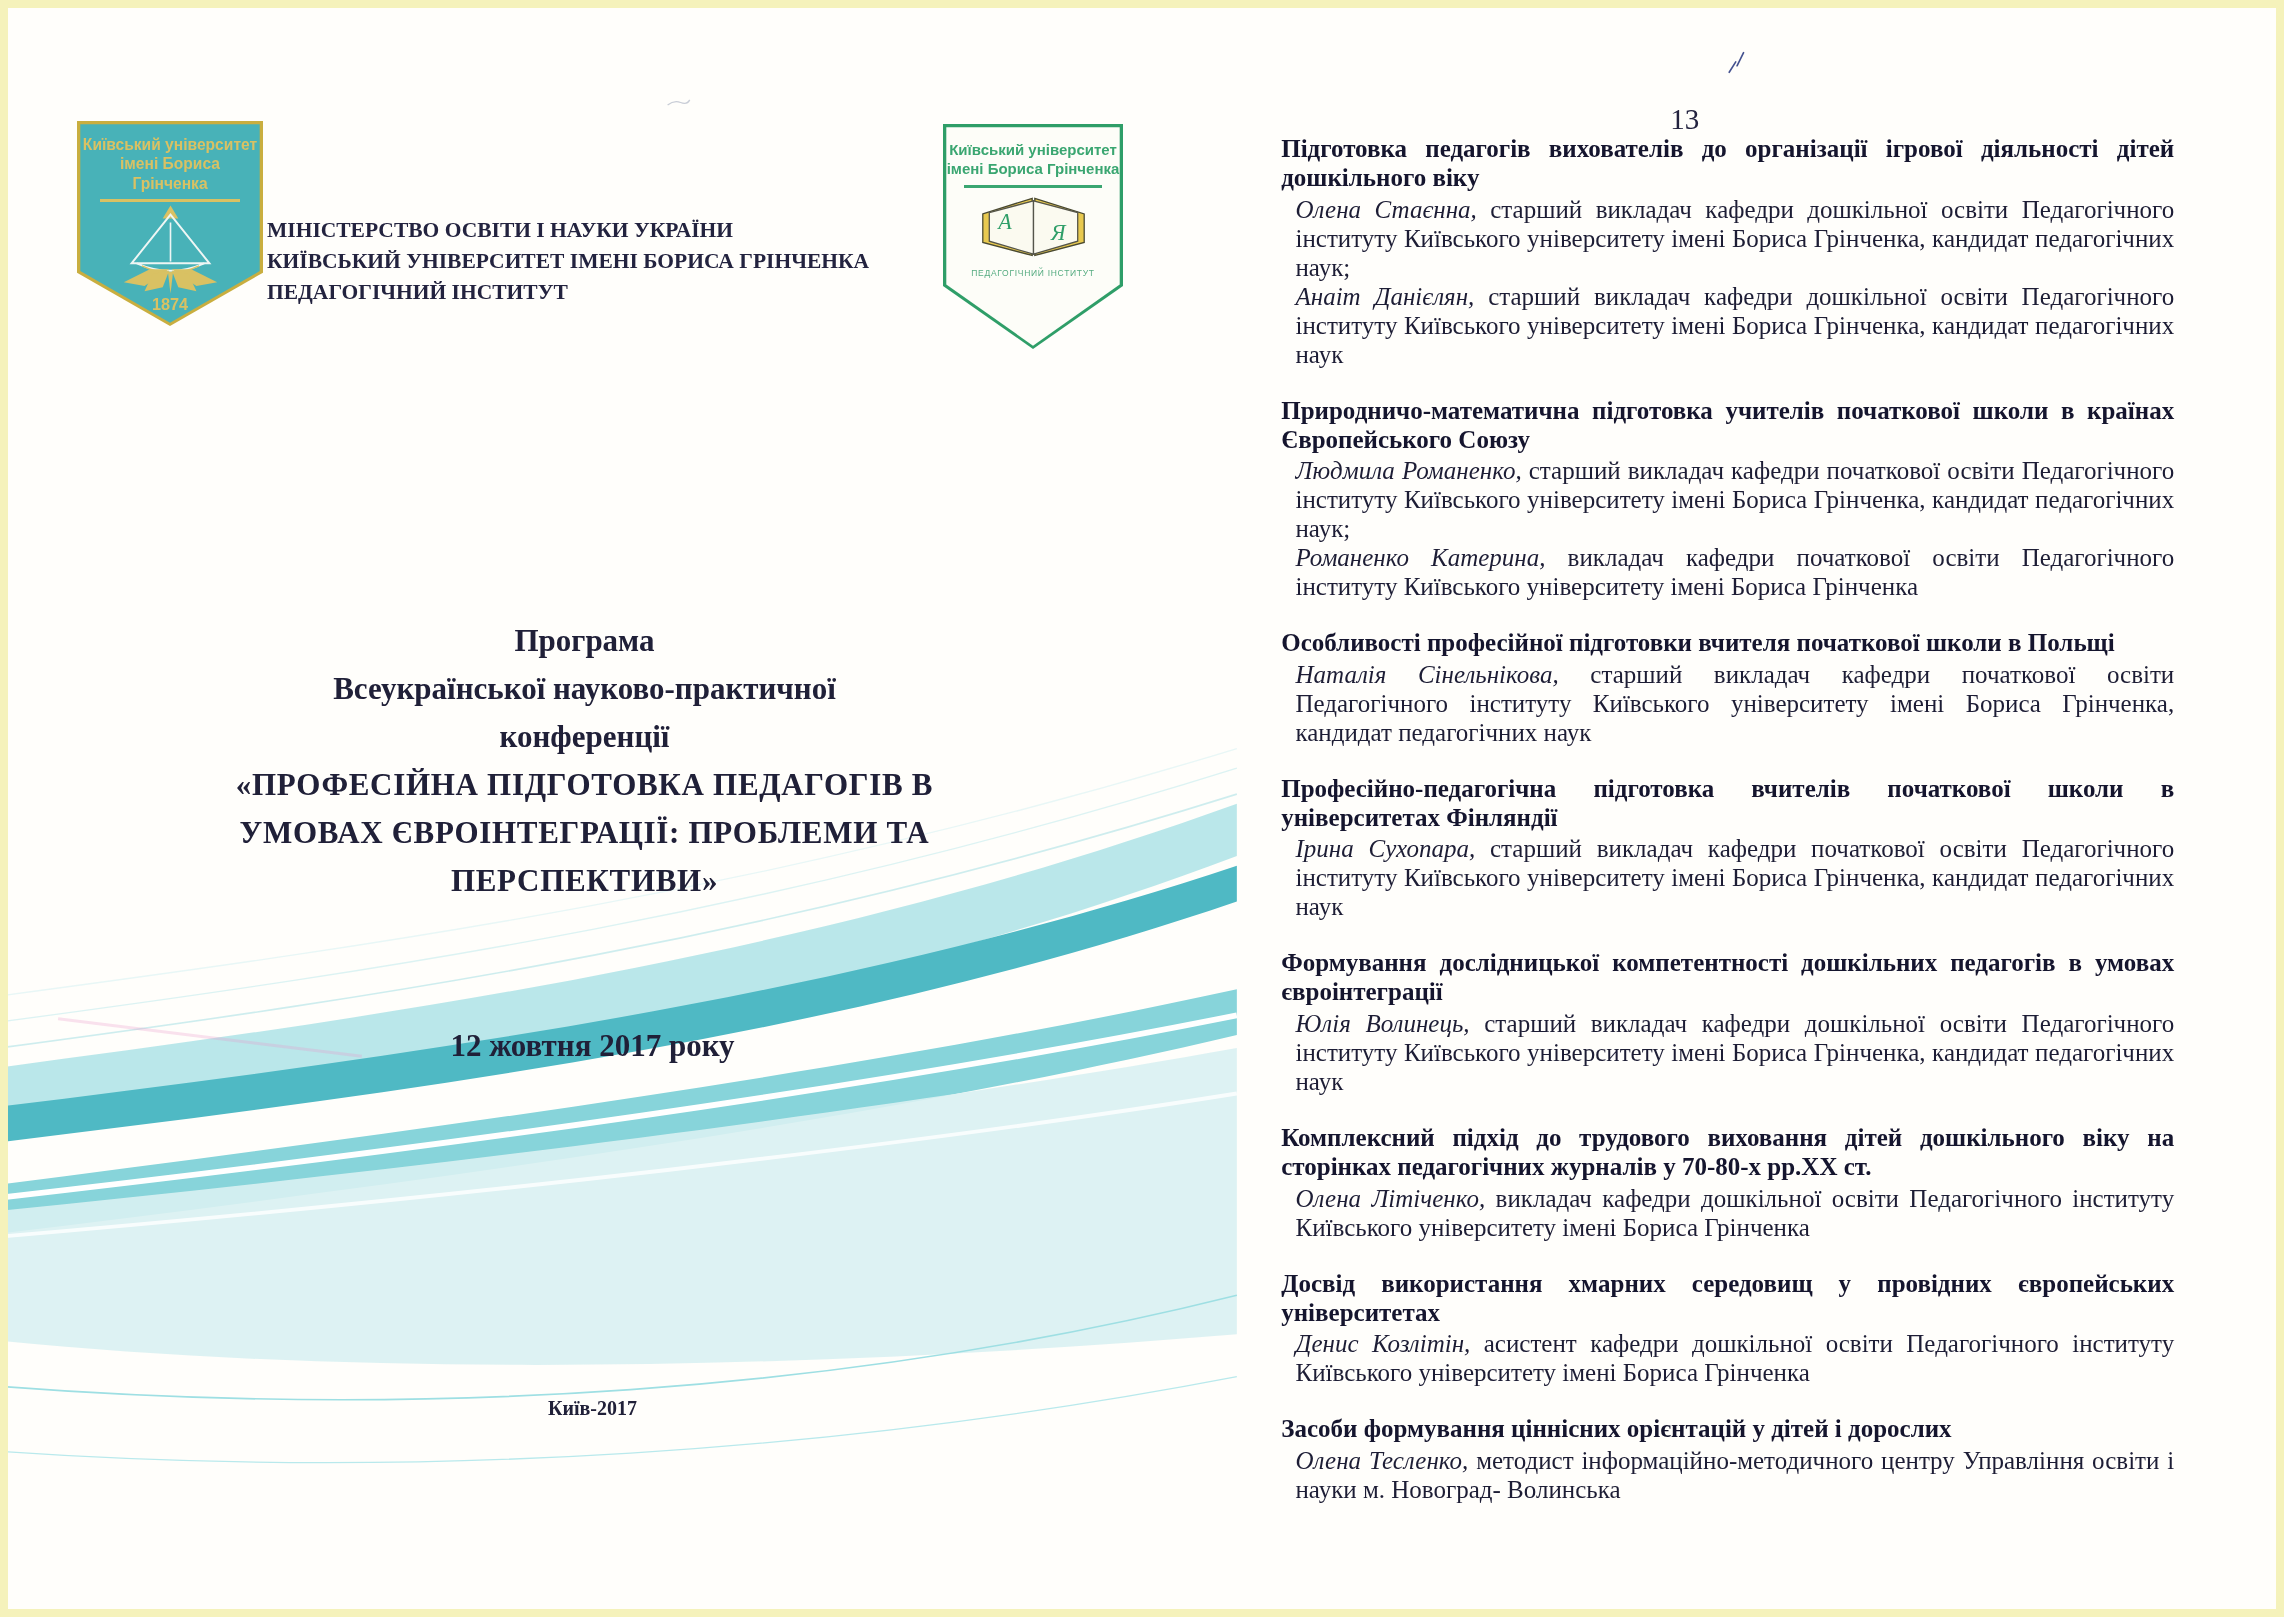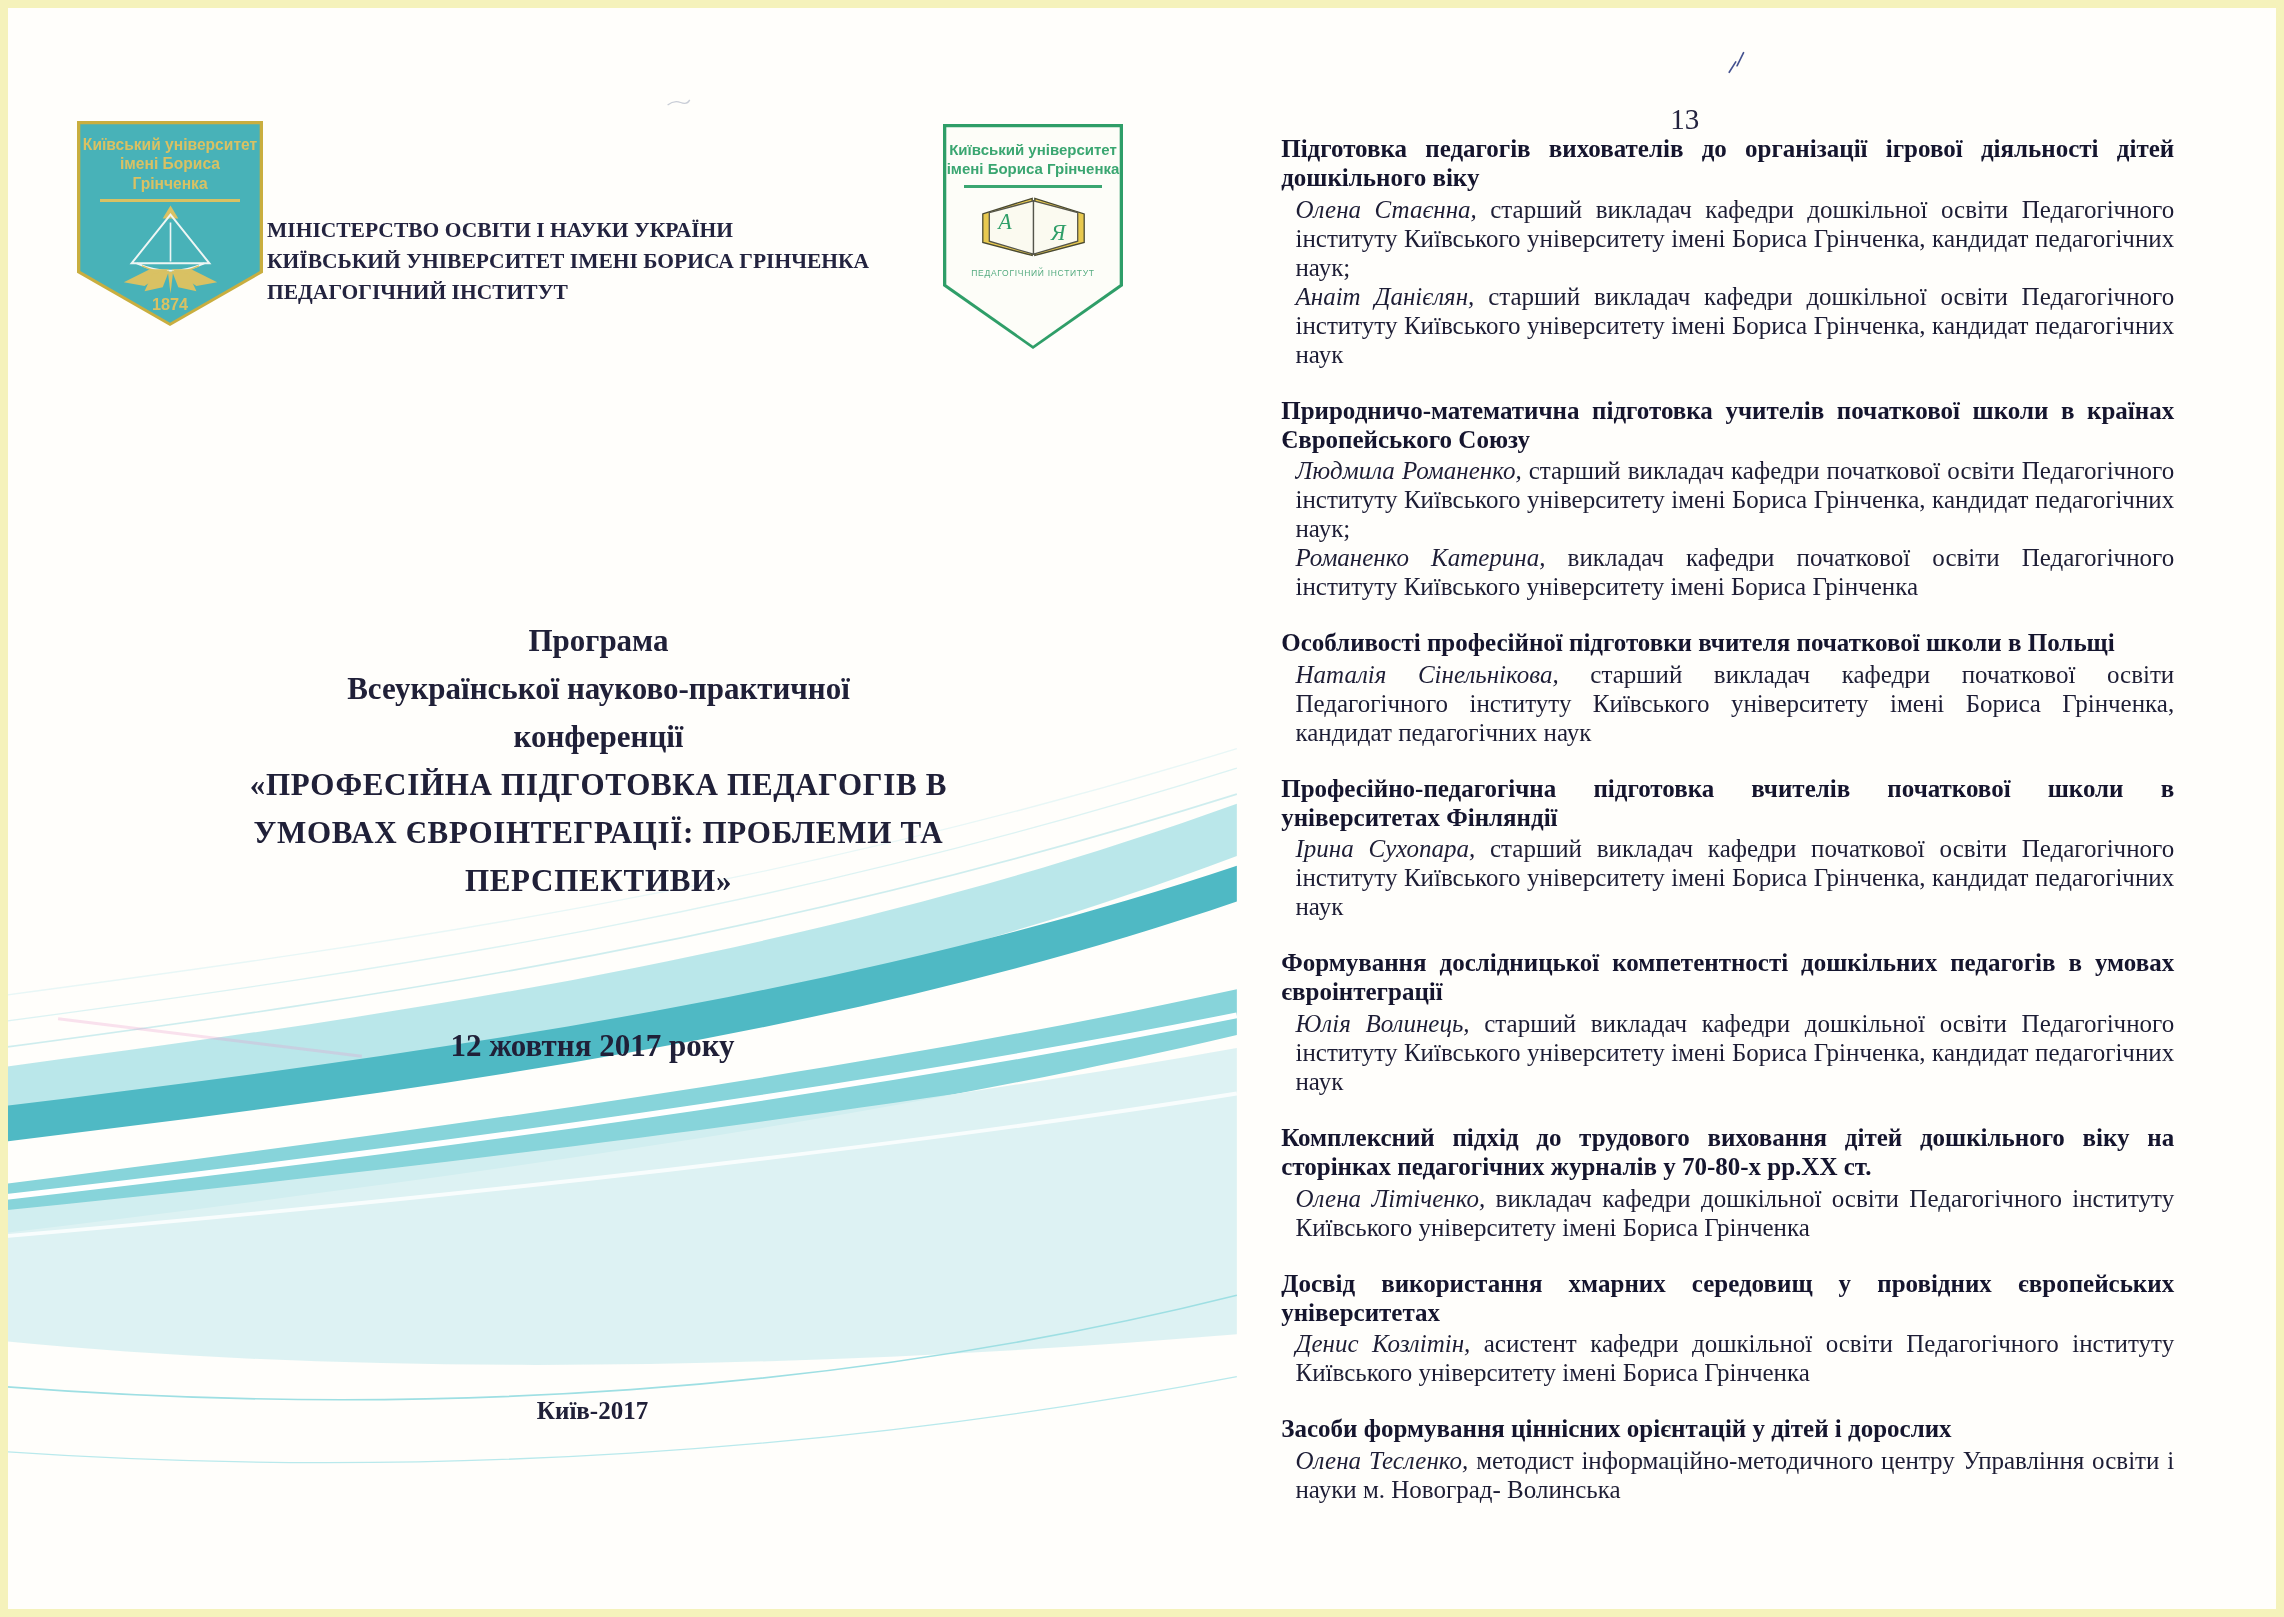--- a/index.html
+++ b/index.html
@@ -37,29 +37,29 @@
     font-family:"Liberation Sans","DejaVu Sans",sans-serif;}
   .lg-rule{margin:7.2px auto 0;width:80%;height:2.6px;background:#3aa671;}
   .lg-book{display:block;margin:5.2px auto 0;}
   .lg-caption{color:#55ab80;font-size:8.5px;margin-top:1.3px;letter-spacing:0.7px;
     font-family:"Liberation Sans","DejaVu Sans",sans-serif;}
 
   .ministry{position:absolute;left:267px;top:215px;width:664px;text-align:left;
     font-weight:bold;font-size:21.5px;line-height:31px;color:#23233f;z-index:5;}
   .ministry div{white-space:nowrap;}
 
-  .title-block{position:absolute;left:104px;top:617px;width:989px;text-align:center;
+  .title-block{position:absolute;left:90px;top:617px;width:989px;text-align:center;
     font-weight:bold;color:#202038;z-index:5;font-family:Liberation Serif, serif;}
   .title-line{font-size:31px;line-height:48px;}
   .conf-line{font-size:31px;line-height:48px;letter-spacing:0.7px;}
 
   .date-line{position:absolute;left:98px;top:1028px;width:989px;text-align:center;
     font-weight:bold;font-size:31px;color:#202038;z-index:5;}
   .kyiv-line{position:absolute;left:98px;top:1397px;width:989px;text-align:center;
-    font-weight:bold;font-size:25px;color:#202038;z-index:5;}
+    font-weight:bold;font-size:20px;color:#202038;z-index:5;}
 
   .waves{position:absolute;left:0;top:742px;z-index:1;}
   .pink-streak{position:absolute;left:57px;top:1036px;width:306px;height:2.6px;
     background:rgba(235,150,200,.28);transform:rotate(7deg);z-index:2;}
 
   
   .page-right{position:absolute;left:1276px;top:0;width:1008px;height:1412px;}
   .pagenum{position:absolute;left:5.2px;top:103px;width:807px;text-align:center;
     font-size:29px;color:#23233f;}
   .entries{position:absolute;left:5.2px;top:134px;width:893px;

